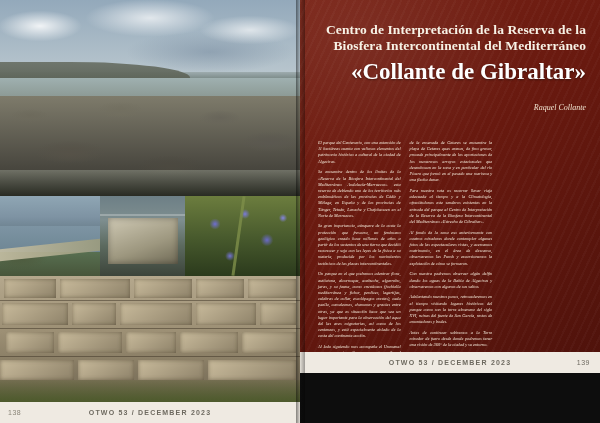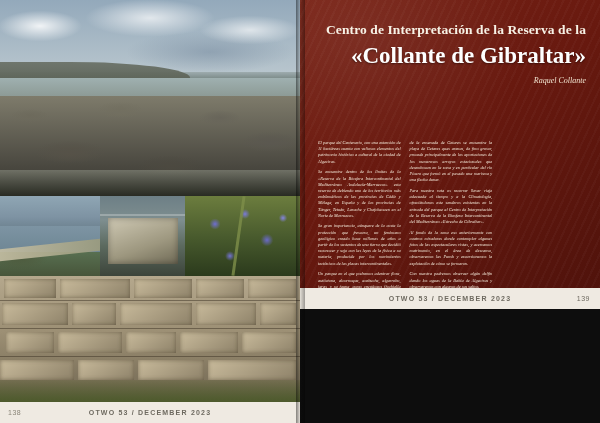--- a/index.html
+++ b/index.html
@@ -138,21 +138,21 @@
     font-size:7px; color:#8a8578; letter-spacing:.5px;
   }
   #left-footer .ctr {
     flex:1; text-align:center; font-size:7px; color:#6e6a60;
     letter-spacing:1.2px; font-weight:bold;
   }
   #left-footer .sp { width:40px; }
 
   
   #right-page {
-    position:absolute; left:300px; top:0; width:300px; height:309px;
+    position:absolute; left:300px; top:0; width:300px; height:373px;
     background:#6c1d14;
     background-image:
       radial-gradient(240px 180px at 60px 40px, rgba(255,255,255,.06), rgba(255,255,255,0) 70%),
       linear-gradient(145deg,#7a2417 0%,#68190f 45%,#4e120b 100%);
     overflow:hidden;
   }
   #right-page::after{
     content:""; position:absolute; inset:0;
     background-image:
       repeating-linear-gradient(115deg, rgba(255,255,255,.028) 0 2px, rgba(0,0,0,0) 2px 7px);
@@ -167,21 +167,21 @@
     font-weight:bold; color:#f7f2e6;
     font-size:13.5px; line-height:16px; letter-spacing:.1px;
   }
   #title-block .t3 {
     font-family:"Liberation Serif", serif;
     font-weight:bold; color:#ffffff;
     font-size:23px; line-height:27px; margin-top:4px;
     text-shadow:0 1px 2px rgba(0,0,0,.45);
   }
   #title-block .byline {
-    margin-top:7px; font-family:"Liberation Serif", serif;
+    margin-top:18px; font-family:"Liberation Serif", serif;
     font-style:italic; color:#f0e3cf; font-size:8px;
   }
 
   #columns {
     position:absolute; left:18px; top:140px; width:266px; height:250px;
     display:flex; gap:9px; z-index:2;
   }
   .col {
     width:82.6px;
     font-family:"Liberation Serif", serif;
@@ -271,20 +271,21 @@
       <div class="pg">138</div>
       <div class="ctr">OTWO 53 / DECEMBER 2023</div>
       <div class="sp"></div>
     </div>
   </div>
 
   <div id="right-page">
 
     <div id="title-block">
       <div class="t1">Centro de Interpretación de la Reserva de la</div>
+      <div class="t2">Biosfera Intercontinental del Mediterráneo</div>
       <div class="t3">«Collante de Gibraltar»</div>
       <div class="byline">Raquel Collante</div>
     </div>
 
     <div id="columns">
       <div class="col">
         <p class="ital">El parque del Centenario, con una extensión de 11 hectáreas cuenta con valiosos elementos del patrimonio histórico a cultural de la ciudad de Algeciras.</p>
         <p class="ital">Se encuentra dentro de los límites de la «Reserva de la Biosfera Intercontinental del Mediterráneo Andalucía-Marruecos» esta reserva de debiendo uno de los territorios más emblemáticos de las provincias de Cádiz y Málaga, en España y de las provincias de Tánger, Tetuán, Larache y Chefchaouen en el Norte de Marruecos.</p>
         <p class="ital">Se gran importancia, aúnquere de la costa la protección que frescura, un fenómeno geológico creado hace millones de años a partir de los sustentos de una tierra que decidió reconocer y sujo con las leyes de la física a su materia, producida por los movimientos tectónicos de las placas intercontinentales.</p>
         <p class="ital">Un parque en el que podremos adentrar flora, autóctona, alcornoque, acebuche, algarrobo, jaras, y su fauna, como crustáceos (fochiella mediterránea y fichor, perdices, lagartijas, culebras de collar, escolópagos crestes), cada paella, camaleones, chamones y gracias entre otras, ya que es situación hace que sea un lugar importante para la observación del aqua del las aves migratorias, así como de los centeneos, y está especialmente aislado de la costa del continente acción.</p>

